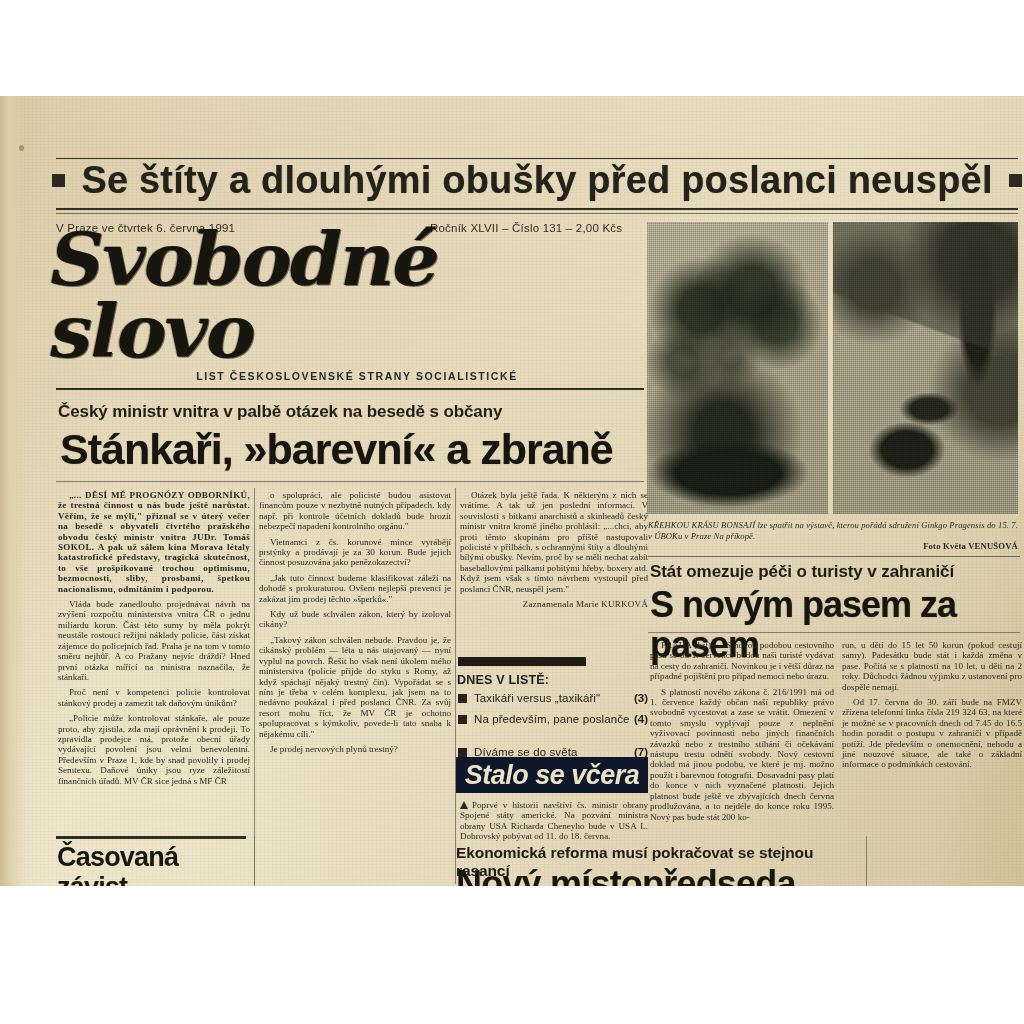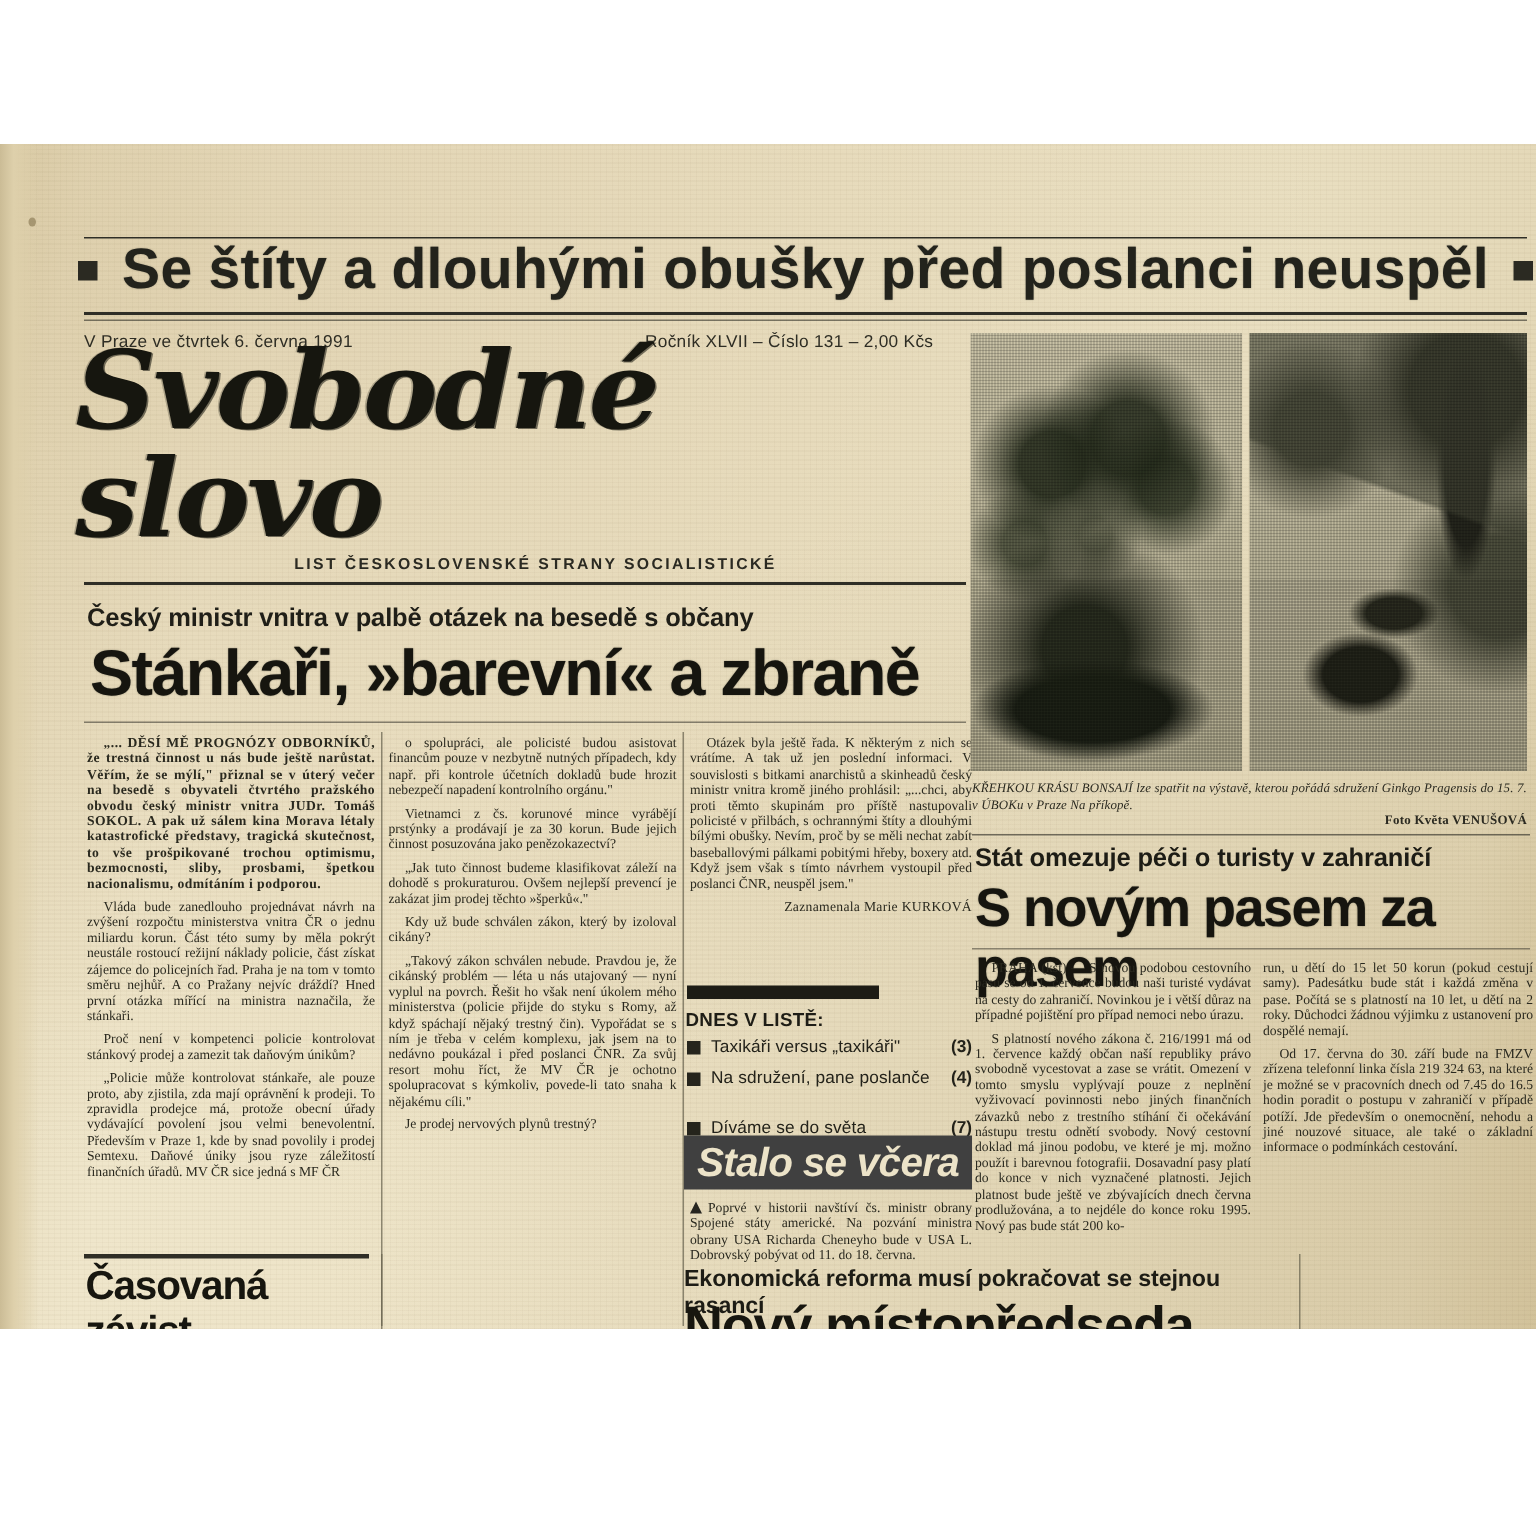--- a/index.html
+++ b/index.html
@@ -102,21 +102,21 @@
   }
   .dnes-row{
     position:absolute;display:flex;align-items:center;width:190px;
     font-family:"Liberation Sans",sans-serif;font-size:11.5px;color:#23221a;
   }
   .dnes-row .bullet{width:9px;height:9px;background:#25241c;margin-right:7px;flex:0 0 auto;}
   .dnes-row .lbl{flex:1 1 auto;letter-spacing:.1px;}
   .dnes-row .num{font-weight:bold;flex:0 0 auto;}
 
   .stalo-bar{
-    position:absolute;background:#404040;display:flex;align-items:center;justify-content:center;
+    position:absolute;background:#0f172a;display:flex;align-items:center;justify-content:center;
   }
   .stalo-bar span{
     font-family:"Liberation Sans",sans-serif;font-style:italic;font-weight:bold;
     font-size:27px;color:#ece3c8;letter-spacing:-.5px;
   }
   .tri{display:inline-block;width:0;height:0;border-left:4.5px solid transparent;
        border-right:4.5px solid transparent;border-bottom:8px solid #262520;
        margin-right:4px;vertical-align:-1px;}
 
   
@@ -213,21 +213,21 @@
 
     <div class="dnes-title" style="left:457px;top:577px;">DNES V LISTĚ:</div>
 
     <div class="dnes-row" style="left:458px;top:596px;">
       <i class="bullet"></i>
       <span class="lbl">Taxikáři versus „taxikáři"</span>
       <span class="num">(3)</span>
     </div>
     <div class="dnes-row" style="left:458px;top:617px;">
       <i class="bullet"></i>
-      <span class="lbl">Na sdružení, pane poslanče</span>
+      <span class="lbl">Na především, pane poslanče</span>
       <span class="num">(4)</span>
     </div>
     <div class="dnes-row" style="left:458px;top:650px;">
       <i class="bullet"></i>
       <span class="lbl">Díváme se do světa</span>
       <span class="num">(7)</span>
     </div>
 
     <div class="stalo-bar" style="left:456px;top:661px;width:192px;height:36px;">
       <span>Stalo se včera</span>

